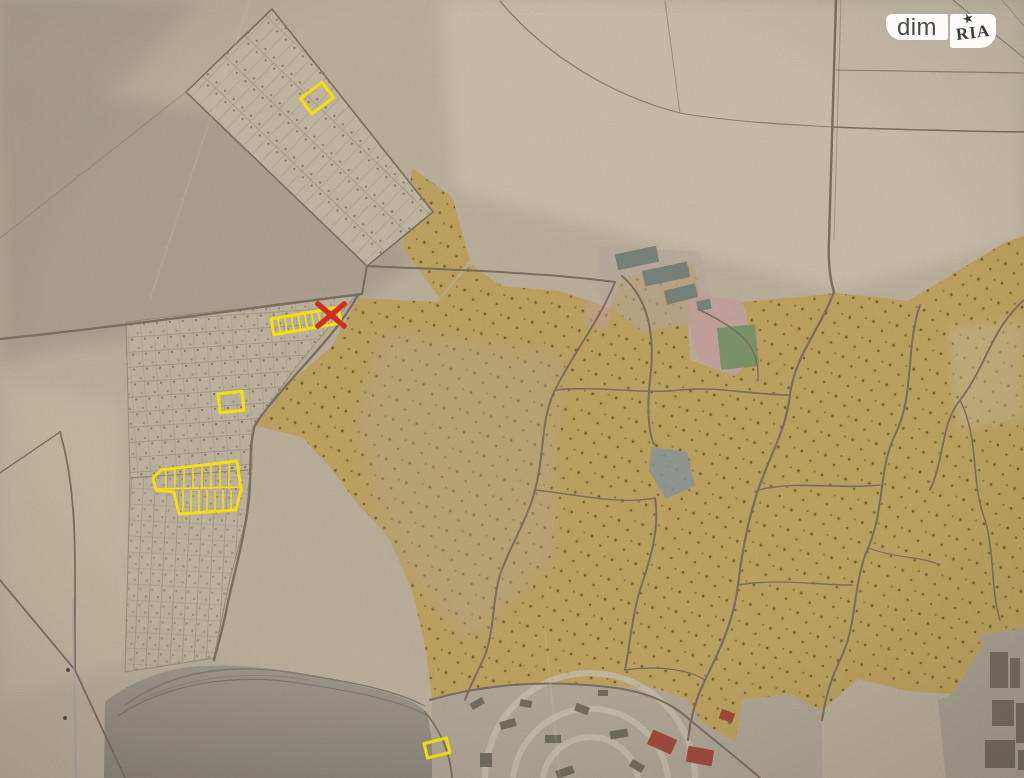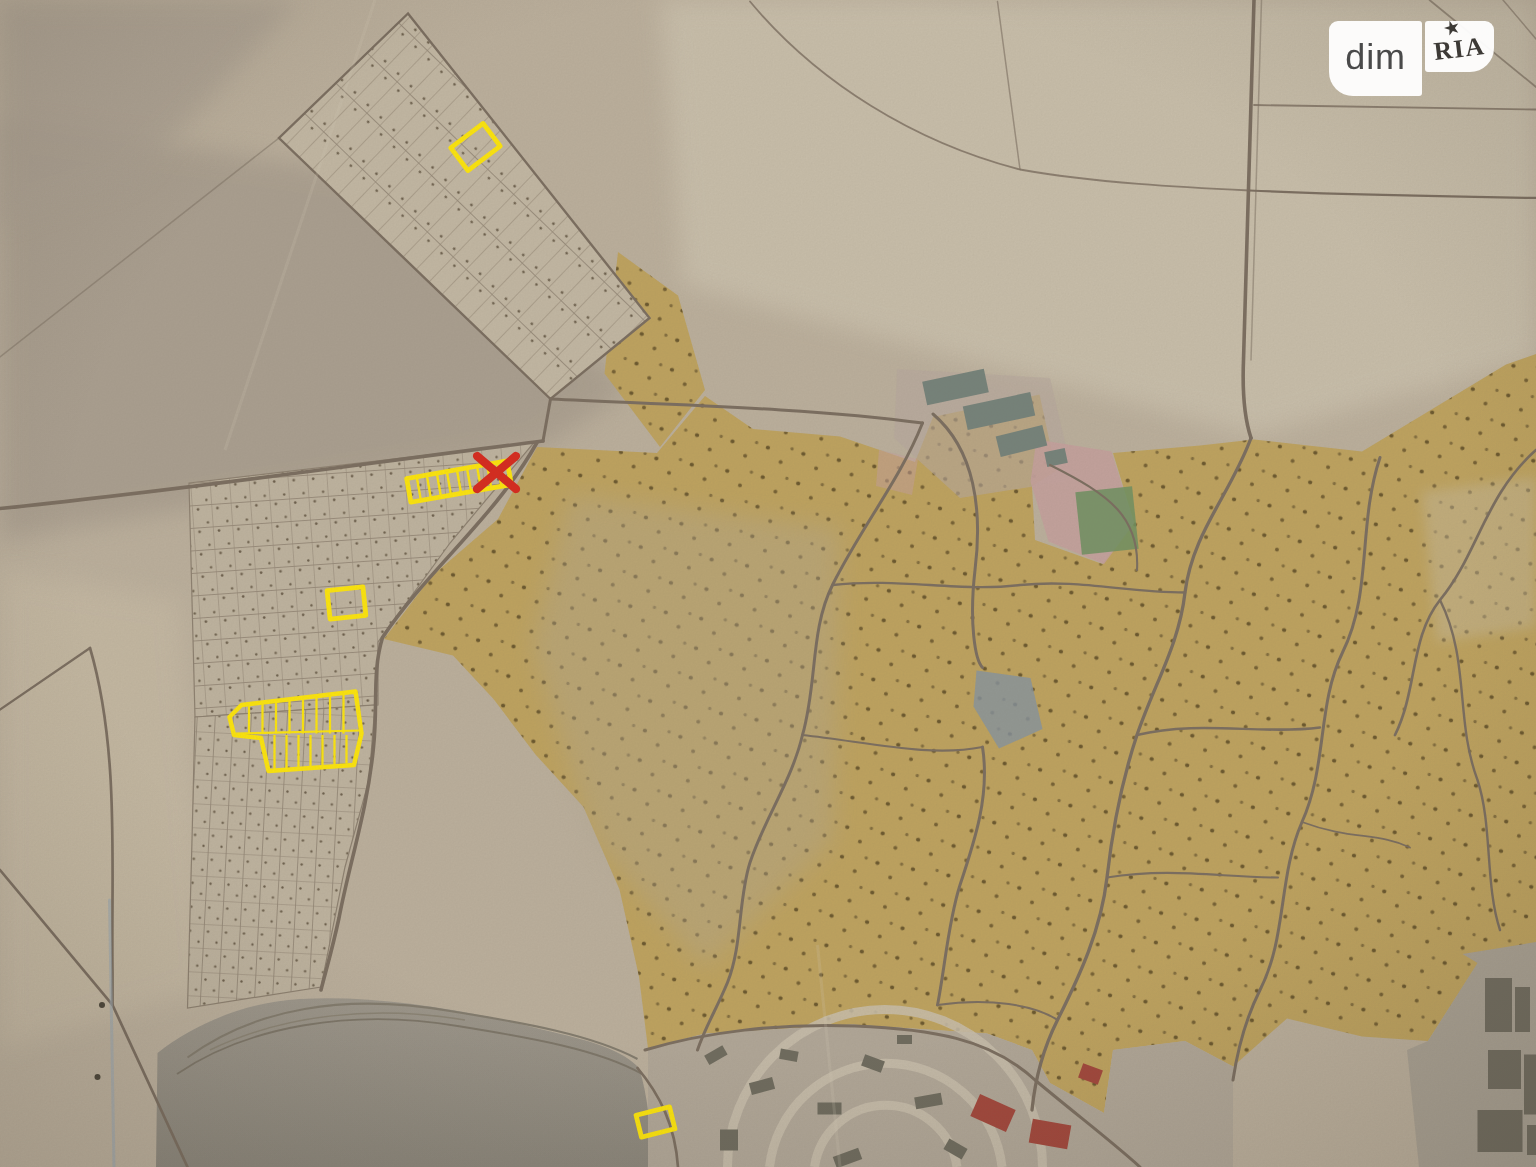--- a/index.html
+++ b/index.html
@@ -2,21 +2,21 @@
 <html><head>
 <meta charset="utf-8">
 <style>
   html,body{margin:0;padding:0;background:#222;}
   .stage{position:relative;width:1024px;height:778px;overflow:hidden;
          font-family:"Liberation Sans", sans-serif;background:#bcb09d;}
   .stage svg{position:absolute;left:0;top:0;}
   
   .badge{position:absolute;left:886px;top:14px;display:flex;gap:2px;z-index:10;}
   .badge-box{background:rgba(255,255,255,.95);display:flex;align-items:center;justify-content:center;}
-  .badge-dim{width:62px;height:50px;border-radius:6px 2px 2px 16px;}
+  .badge-dim{width:62px;height:26px;border-radius:6px 2px 2px 16px;}
   .badge-dim span{font-size:24px;color:#4a4a4a;letter-spacing:0.5px;font-weight:500;}
   .badge-ria{width:46px;height:34px;border-radius:2px 6px 16px 2px;position:relative;}
   .badge-ria .ria-text{font-family:"Liberation Serif", serif;font-weight:bold;font-size:17px;
      color:#3d3a36;transform:rotate(-7deg);letter-spacing:1px;margin-top:4px;}
   .badge-ria .star{position:absolute;top:-2px;left:12px;font-size:13px;color:#3d3a36;
      transform:rotate(-18deg);line-height:1;}
 </style>
 </head>
 <body>
 

